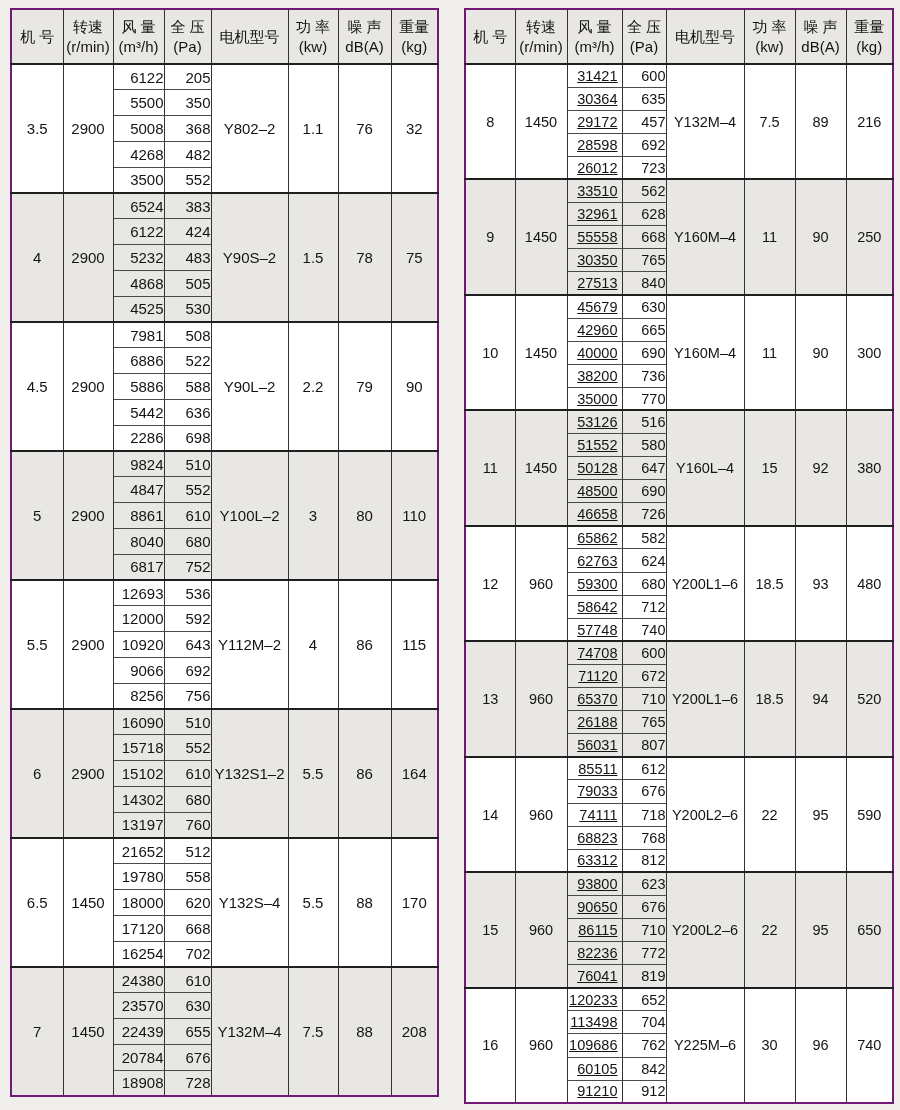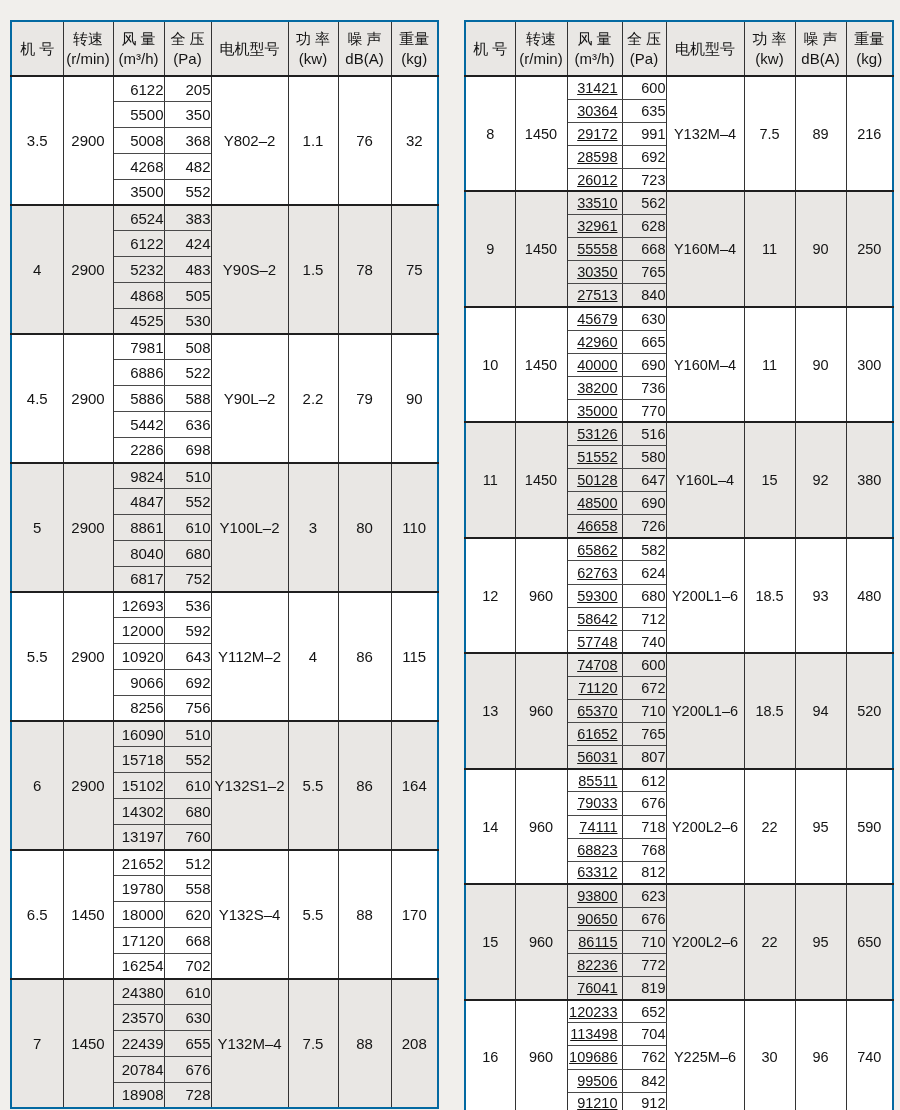--- a/index.html
+++ b/index.html
@@ -14,23 +14,22 @@
   }
   .page {
     display: flex;
     align-items: flex-start;
     gap: 25px;
     padding: 8px 10px;
   }
   table.spec {
     border-collapse: collapse;
     table-layout: fixed;
-    border: 2px solid #0369a1;
+    border: 2px solid #701a75;
     background: #ffffff;
-    margin-top: 12px;
   }
   table.spec th,
   table.spec td {
     border: 1px solid #4a4a4a;
     border-left-color: #333333;
     border-right-color: #333333;
     overflow: hidden;
     white-space: nowrap;
     vertical-align: middle;
     padding: 0;
@@ -376,21 +375,21 @@
           <td class="c-power" rowspan="5">7.5</td>
           <td class="c-noise" rowspan="5">89</td>
           <td class="c-weight" rowspan="5">216</td>
         </tr>
         <tr class="plain">
           <td class="c-flow">30364</td>
           <td class="c-pressure">635</td>
         </tr>
         <tr class="plain">
           <td class="c-flow">29172</td>
-          <td class="c-pressure">991</td>
+          <td class="c-pressure">457</td>
         </tr>
         <tr class="plain">
           <td class="c-flow">28598</td>
           <td class="c-pressure">692</td>
         </tr>
         <tr class="plain">
           <td class="c-flow">26012</td>
           <td class="c-pressure">723</td>
         </tr>
         <tr class="shaded group-start">
@@ -509,21 +508,21 @@
         </tr>
         <tr class="shaded">
           <td class="c-flow">71120</td>
           <td class="c-pressure">672</td>
         </tr>
         <tr class="shaded">
           <td class="c-flow">65370</td>
           <td class="c-pressure">710</td>
         </tr>
         <tr class="shaded">
-          <td class="c-flow">61652</td>
+          <td class="c-flow">26188</td>
           <td class="c-pressure">765</td>
         </tr>
         <tr class="shaded">
           <td class="c-flow">56031</td>
           <td class="c-pressure">807</td>
         </tr>
         <tr class="plain group-start">
           <td class="c-machine" rowspan="5">14</td>
           <td class="c-speed" rowspan="5">960</td>
           <td class="c-flow">85511</td>
@@ -587,21 +586,21 @@
         </tr>
         <tr class="plain">
           <td class="c-flow">113498</td>
           <td class="c-pressure">704</td>
         </tr>
         <tr class="plain">
           <td class="c-flow">109686</td>
           <td class="c-pressure">762</td>
         </tr>
         <tr class="plain">
-          <td class="c-flow">99506</td>
+          <td class="c-flow">60105</td>
           <td class="c-pressure">842</td>
         </tr>
         <tr class="plain">
           <td class="c-flow">91210</td>
           <td class="c-pressure">912</td>
         </tr>
       </tbody>
   </table>
 
 </div>

